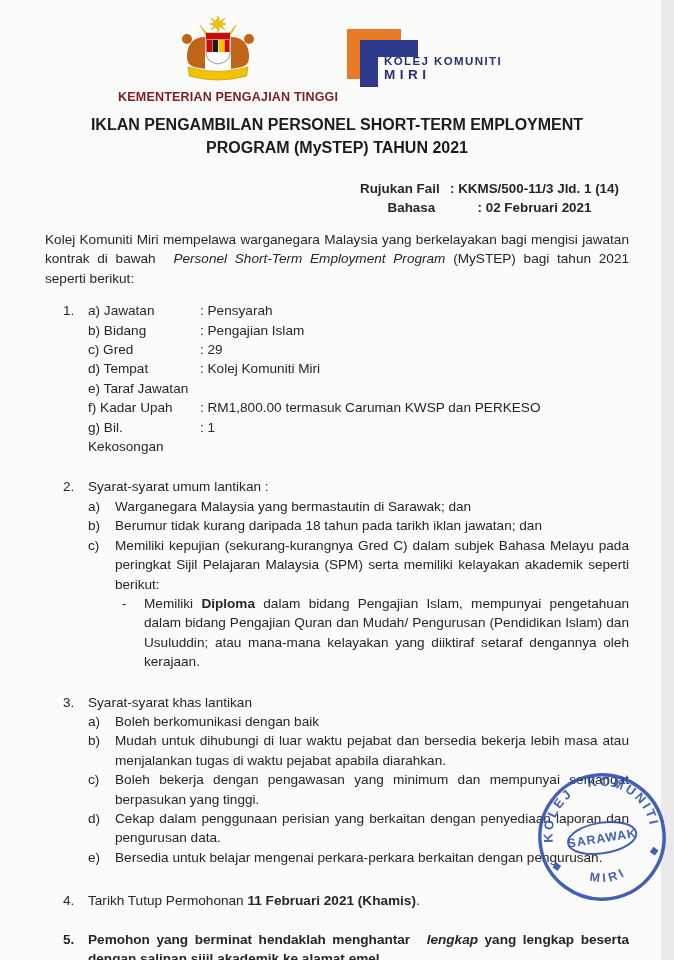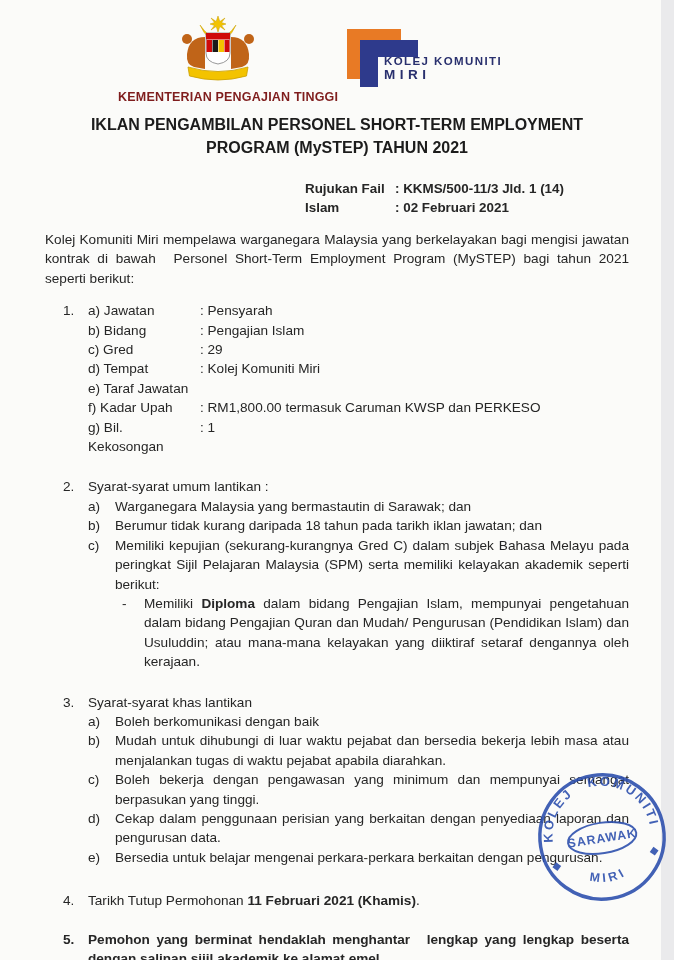--- a/index.html
+++ b/index.html
@@ -17,21 +17,21 @@
   .ministry{position:absolute;left:118px;top:88px;font-size:12.5px;font-weight:bold;
             letter-spacing:.2px;white-space:nowrap;color:#7f1d1d;}
   .logo-marks{position:absolute;left:345px;top:27px;width:80px;height:62px;}
   .logo-text{position:absolute;left:384px;top:55px;color:#29306e;font-weight:bold;line-height:13px;}
   .logo-text .l1{font-size:11.5px;letter-spacing:1.4px;white-space:nowrap;}
   .logo-text .l2{font-size:13.5px;letter-spacing:4.5px;white-space:nowrap;}
 
   
   .title{margin:1px 30px 0;text-align:center;font-weight:bold;font-size:16px;line-height:23px;color:#1c1c1c;}
   .ref{margin:20px 0 0 305px;font-weight:600;font-size:13.4px;line-height:19px;}
-  .ref-row{display:flex;}
+  .ref-row{display:flex;justify-content:center;}
   .ref-label{width:90px;}
 
   
   .content{margin:0 45px 0 45px;}
   .intro{margin-top:13px;text-align:justify;}
   .item{display:flex;}
   .item .n{width:25px;margin-left:18px;flex:0 0 auto;}
   .item .b{flex:1;min-width:0;}
   .mt1{margin-top:13px;}
   .mt2{margin-top:21px;}
@@ -39,21 +39,21 @@
   .mt4{margin-top:19px;}
   .spec-row{display:flex;}
   .spec-label{width:112px;flex:0 0 auto;}
   .sub{display:flex;}
   .sub .l{width:27px;flex:0 0 auto;}
   .sub .t{flex:1;text-align:justify;}
   .dash{display:flex;margin-left:34px;}
   .dash .m{width:22px;flex:0 0 auto;}
   .dash .t{flex:1;text-align:justify;}
   .bold{font-weight:bold;}
-  .it{margin-left:10px;}
+  .it{font-style:italic;margin-left:10px;}
   .item5{font-weight:bold;}
 
   
   .stamp{position:absolute;left:533px;top:765px;width:138px;height:144px;
          transform:rotate(-9deg);opacity:.9;pointer-events:none;}
 </style>
 </head>
 <body>
 
 <div class="page">
@@ -93,21 +93,21 @@
     <div>IKLAN PENGAMBILAN PERSONEL SHORT-TERM EMPLOYMENT</div>
     <div>PROGRAM (MySTEP) TAHUN 2021</div>
   </div>
 
   <div class="ref">
     <div class="ref-row">
       <span class="ref-label">Rujukan Fail</span>
       <span>: KKMS/500-11/3 Jld. 1 (14)</span>
     </div>
     <div class="ref-row">
-      <span class="ref-label">Islam</span>
+      <span class="ref-label">Bahasa</span>
       <span>: 02 Februari 2021</span>
     </div>
   </div>
 
   <div class="content">
 
     <p class="intro" style="margin:13px 0 0;"><span>Kolej Komuniti Miri mempelawa warganegara Malaysia yang berkelayakan bagi mengisi jawatan kontrak di bawah </span><span class="it">Personel Short-Term Employment Program</span><span> (MySTEP) bagi tahun 2021 seperti berikut:</span></p>
 
     <div class="item mt1">
       <span class="n">1.</span>

